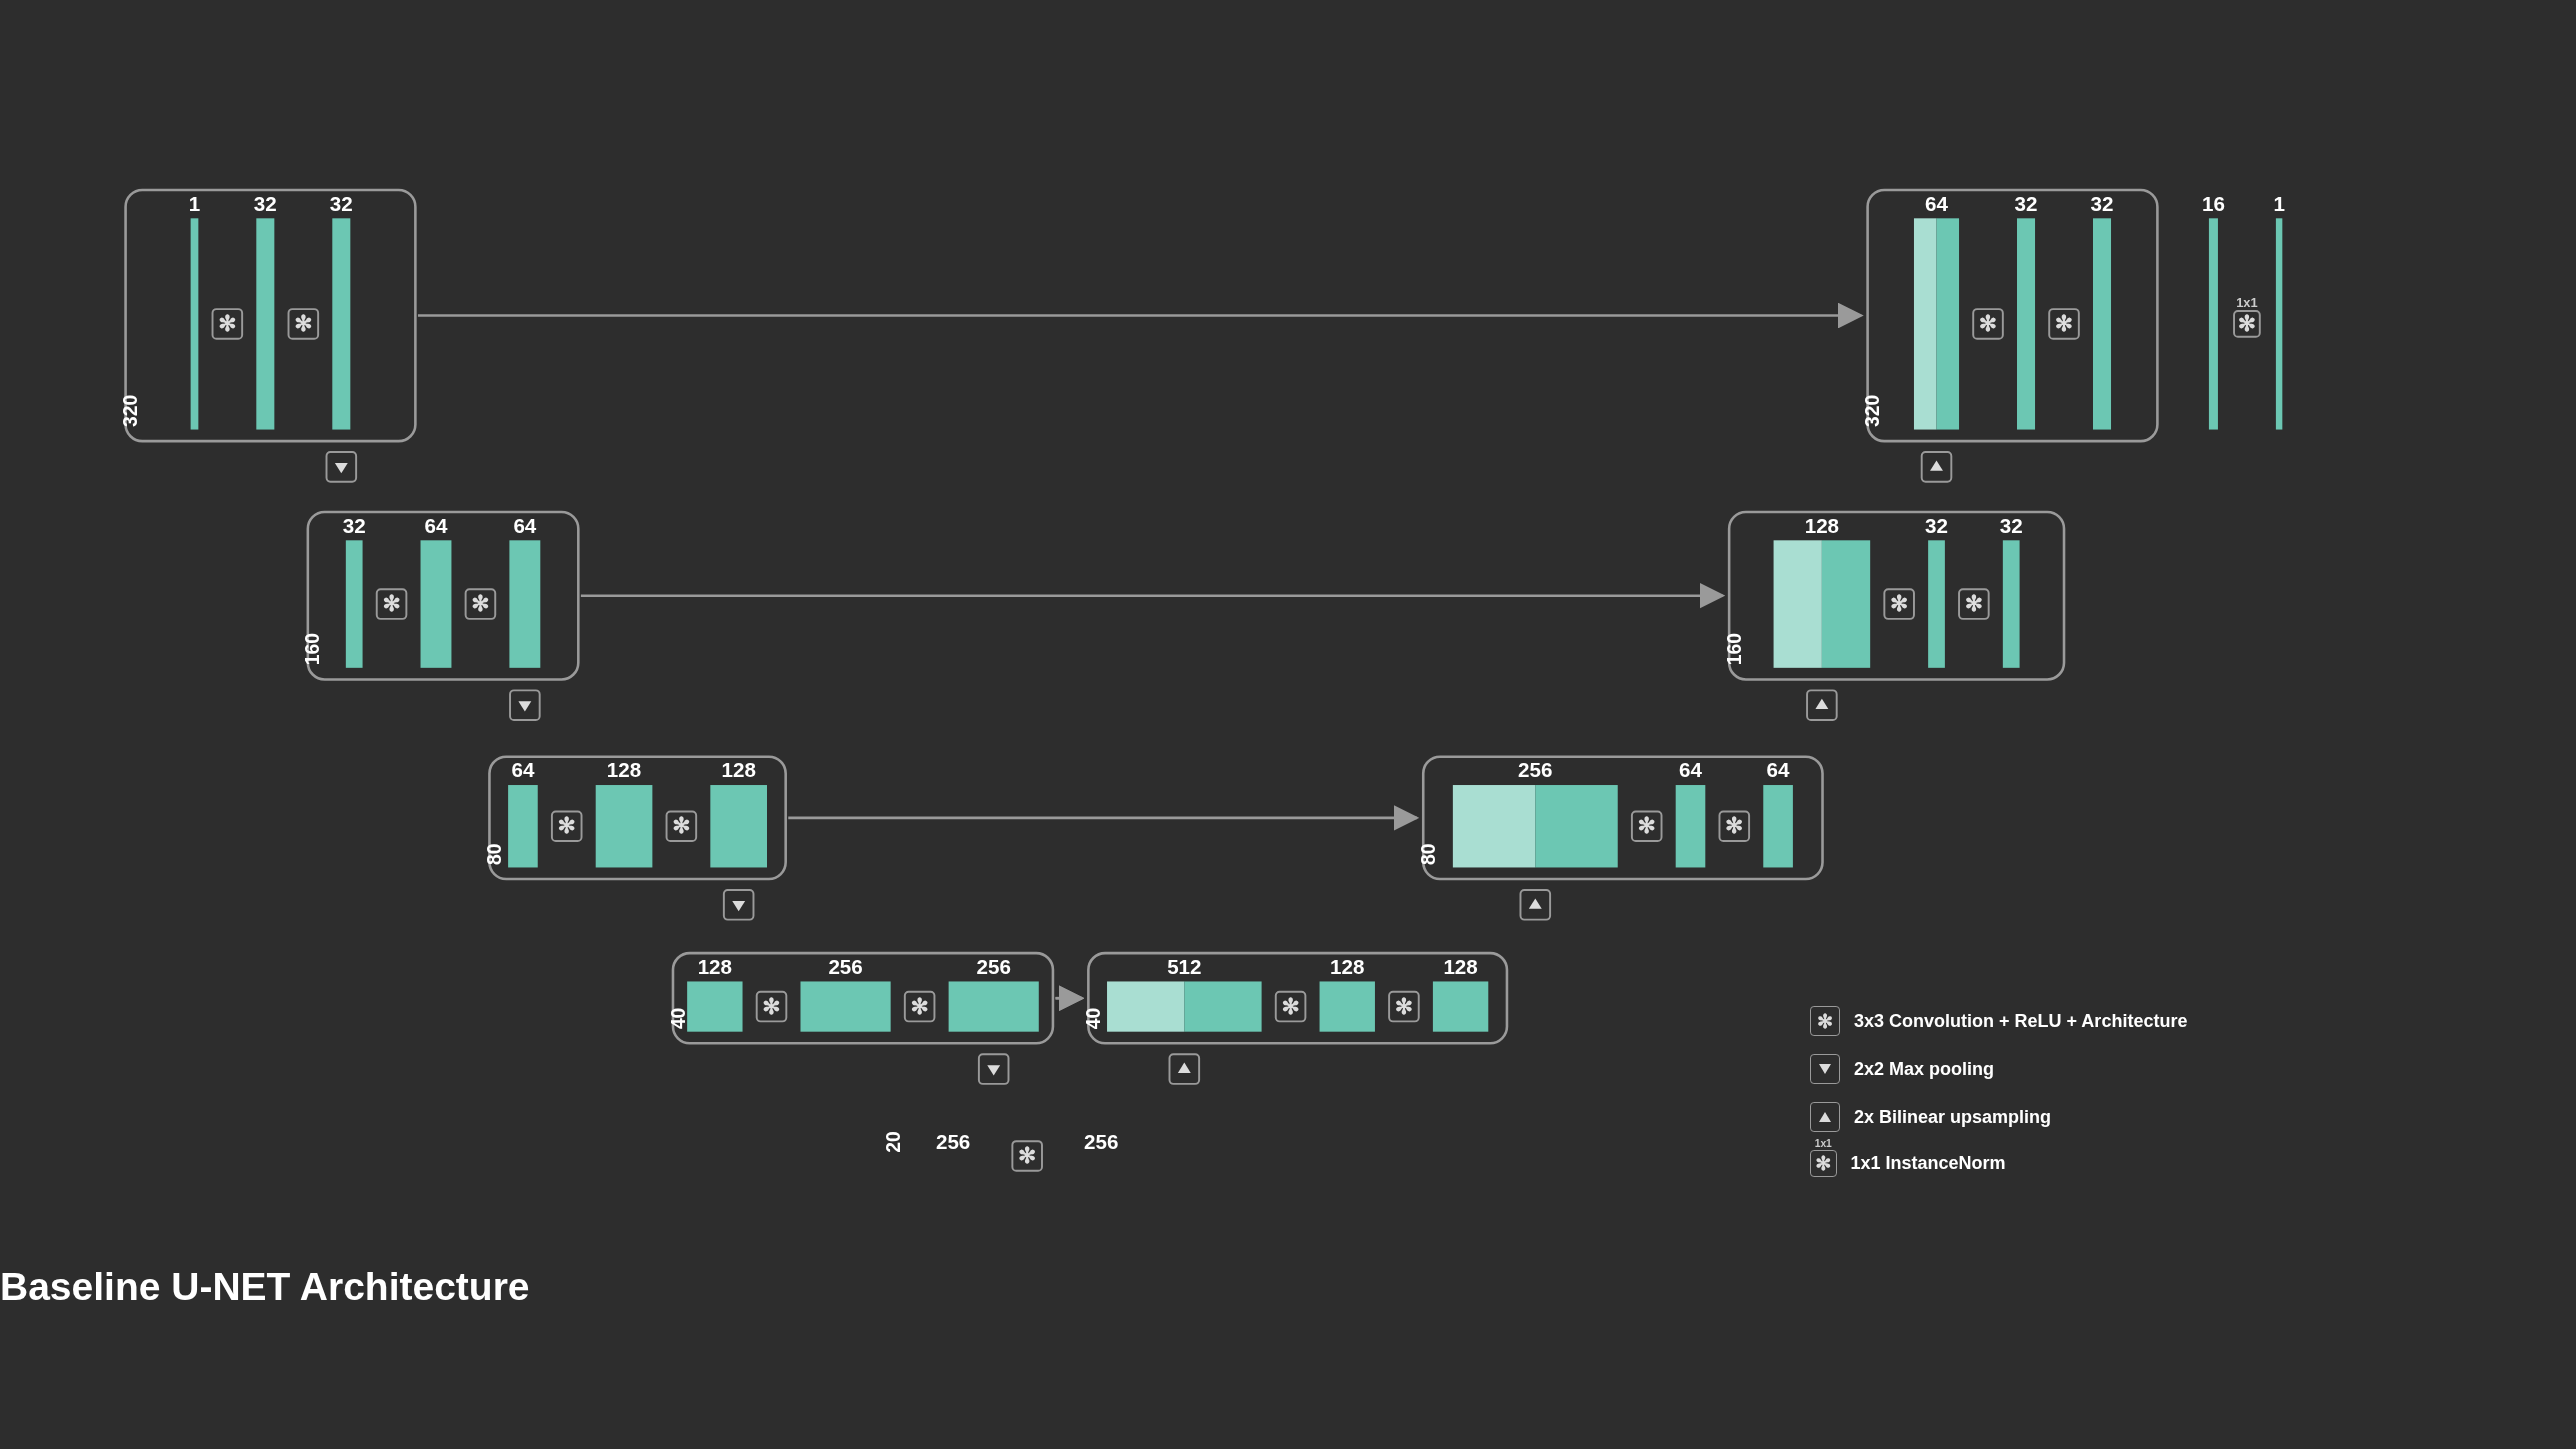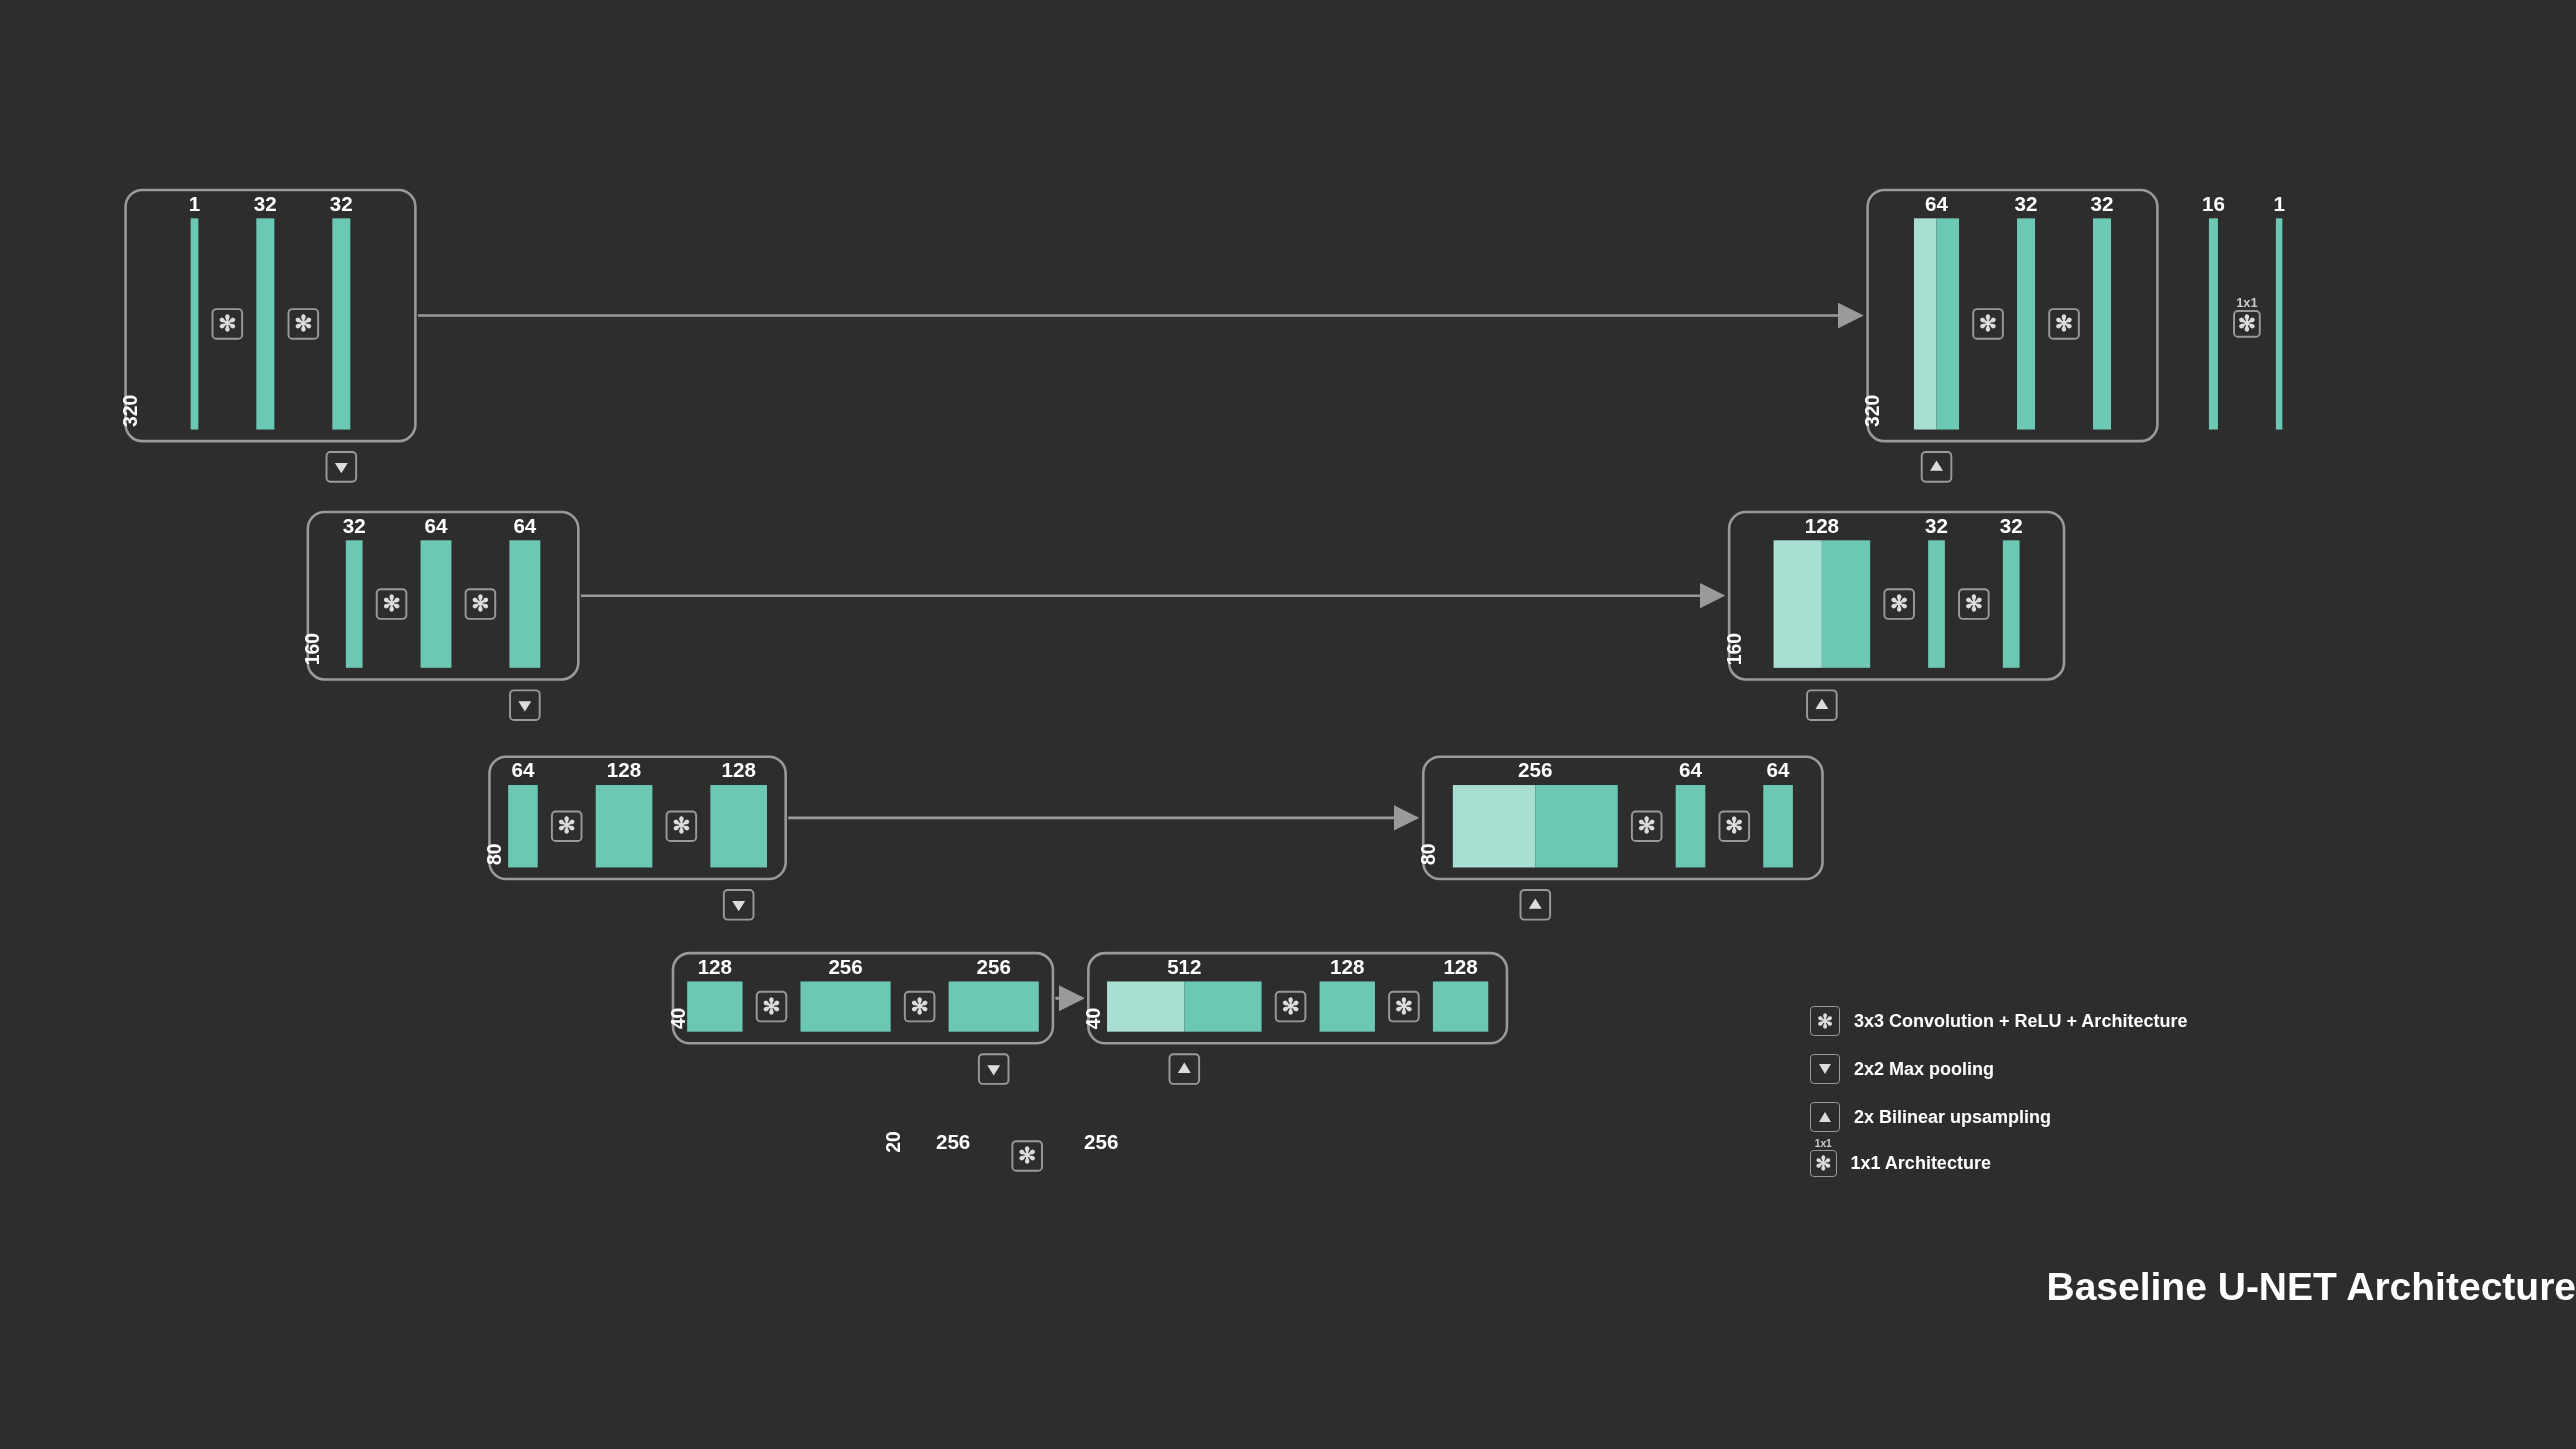--- a/index.html
+++ b/index.html
@@ -1,17 +1,17 @@
 <!DOCTYPE html>
 <html style="font-size:10.3px"><head>
 <meta charset="utf-8">
 <style>
   html,body{margin:0;padding:0;background:#2d2d2d;font-family:Helvetica,Arial,sans-serif;color:#fff;width:2576px;height:1449px;overflow:hidden;}
   svg{display:block}
-  .title{position:absolute;left:0;right:0;top:1265px;text-align:right;font-size:39px;font-weight:700;color:#fff}
+  .title{position:absolute;left:0;right:0;top:1265px;text-align:left;font-size:39px;font-weight:700;color:#fff}
   .legend{position:absolute;left:1810px;top:1006px;font-size:18px;color:#fff}
   .legend .row{display:flex;align-items:center;margin-bottom:18px;font-weight:600}
   .legend .ic{width:28px;height:28px;border:1.9px solid #9a9a9a;border-radius:3.9px;display:flex;align-items:center;justify-content:center;margin-right:14px;color:#dcdcdc;font-size:19.3px;font-weight:700;position:relative}
   .legend .ic.small{width:24.5px;height:24.5px}
   .legend .sup{position:absolute;top:-13px;left:0;right:0;font-size:10.3px;text-align:center;color:#ccc;font-weight:600}
   .tri-down{width:0;height:0;border-left:6.4px solid transparent;border-right:6.4px solid transparent;border-top:10.3px solid #dcdcdc}
   .tri-up{width:0;height:0;border-left:6.4px solid transparent;border-right:6.4px solid transparent;border-bottom:10.3px solid #dcdcdc}
 </style>
 </head>
 <body>
@@ -244,16 +244,16 @@
       <span>2x2 Max pooling</span>
     </div>
   <div class="row">
       <div class="ic">
         <div class="tri-up"></div>
       </div>
       <span>2x Bilinear upsampling</span>
     </div>
   <div class="row">
       <div class="ic small"><span class="sup">1x1</span>✻</div>
-      <span>1x1 Architecture</span>
+      <span>1x1 InstanceNorm</span>
     </div>
 </div>
 
 
 </body></html>

